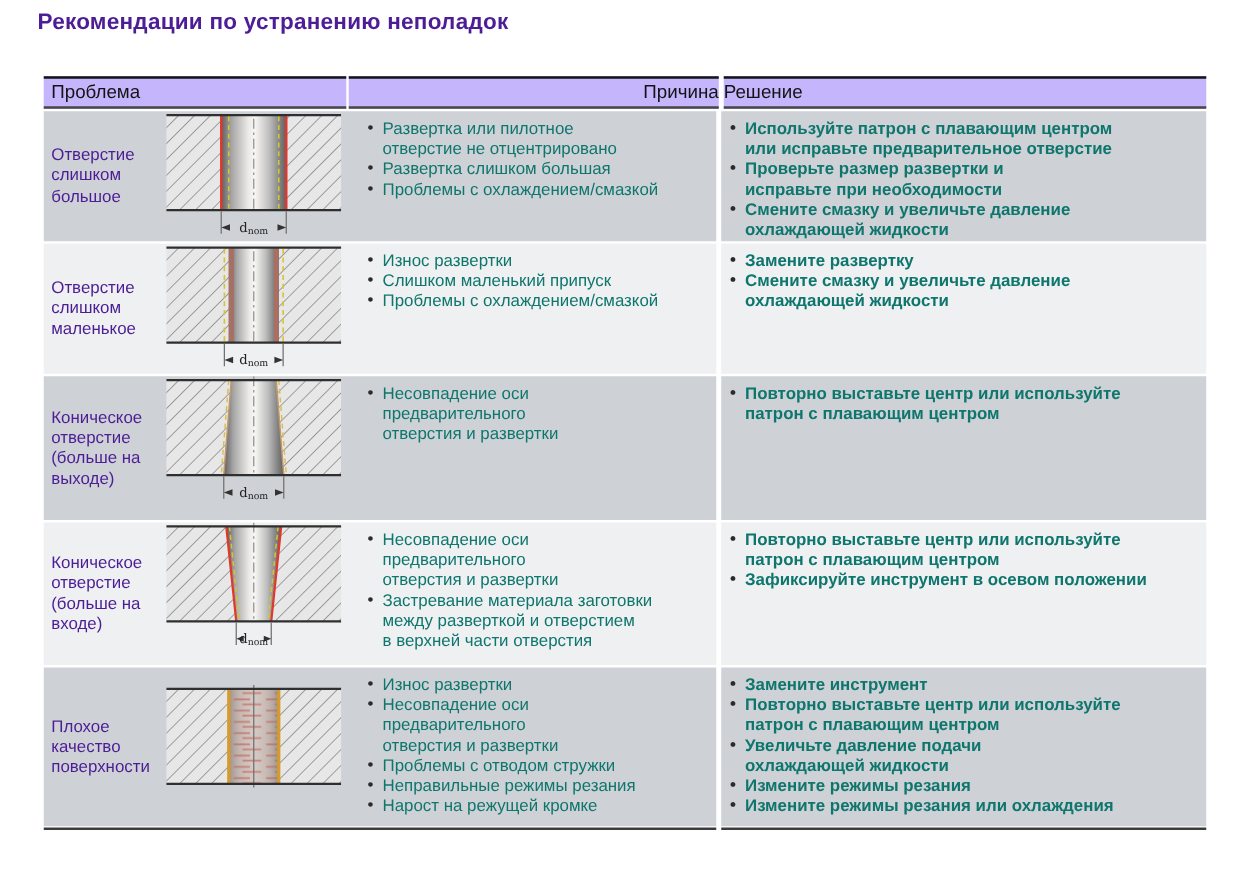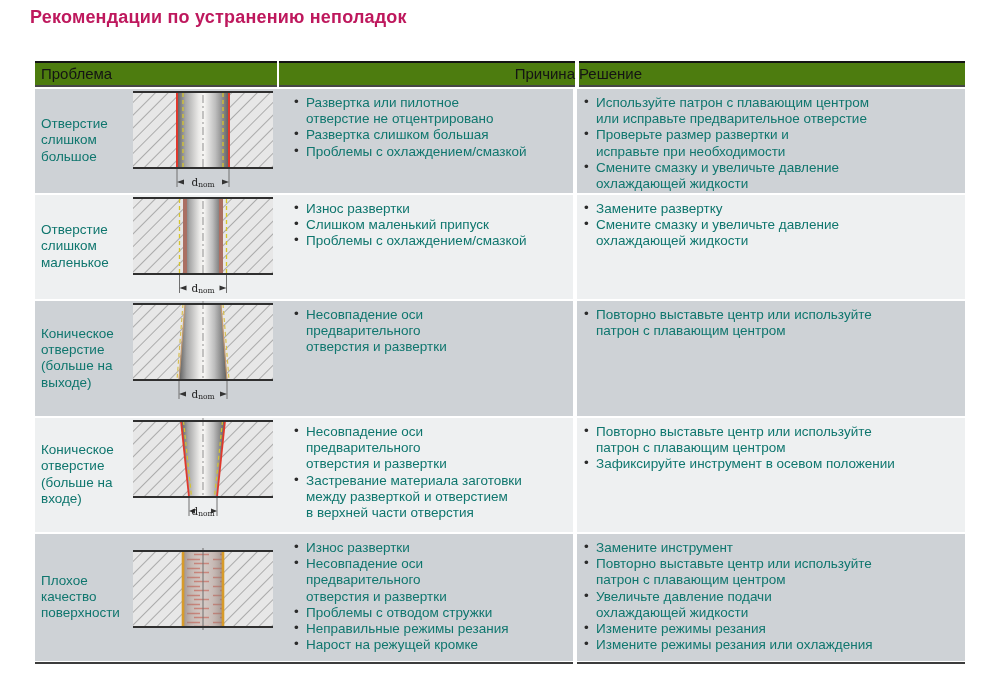--- a/index.html
+++ b/index.html
@@ -1,41 +1,41 @@
 <!DOCTYPE html>
 <html><head>
 <meta charset="utf-8">
 <style>
   html,body{margin:0;padding:0;}
   body{
     width:990px;height:697px;position:relative;background:#ffffff;
     font-family:"Liberation Sans", sans-serif;color:#262626;overflow:hidden;
   }
   .title{
-    position:absolute;left:30px;top:7px;font-size:18px;font-weight:700;color:#be185d;
+    position:absolute;left:30px;top:7px;font-size:18px;font-weight:700;color:#4c1d95;
     letter-spacing:.2px;
   }
   .tbl{position:absolute;left:35px;top:61px;width:930px;}
   .thead{display:flex;}
   .th{
-    background:#4d7c0f;border-top:2px solid #141414;border-bottom:2px solid #474747;
+    background:#c4b5fd;border-top:2px solid #141414;border-bottom:2px solid #474747;
     height:22px;line-height:21px;font-size:15px;color:#141414;box-sizing:content-box;
   }
   .th1{width:236px;padding-left:6px;margin-right:2px;}
   .th2{width:296px;text-align:right;margin-right:4px;}
   .th3{flex:1;}
   .row{display:flex;margin-top:2px;}
   .colA{width:538px;position:relative;margin-right:4px;box-sizing:border-box;}
-  .colB{width:388px;box-sizing:border-box;padding:6px 4px 0 6px;}
+  .colB{width:388px;box-sizing:border-box;padding:6px 4px 0 6px;font-weight:bold;}
   .dark  .colA,.dark  .colB{background:#ced2d6;}
   .light .colA,.light .colB{background:#eef0f1;}
   .r1{height:104px;} .r2{height:104px;} .r3{height:115px;} .r4{height:114px;} .r5{height:127px;}
   .problem{
     position:absolute;left:6px;top:50%;transform:translateY(-50%);
-    width:92px;font-size:13.5px;line-height:1.22;white-space:pre-line;color:#0f766e;
+    width:92px;font-size:13.5px;line-height:1.22;white-space:pre-line;color:#4c1d95;
   }
   .diagram{position:absolute;left:98px;top:0;width:133px;}
   .r5 .diagram{top:14px;}
   .causes{position:absolute;left:258px;top:6px;width:274px;}
   .li{
     position:relative;padding-left:13px;font-size:13.5px;line-height:1.2;
     white-space:pre-line;color:#0f766e;
   }
   .li::before{content:"\2022";position:absolute;left:1px;top:-1px;color:#2b2b2b;}
   .tbot{display:flex;margin-top:1px;}

